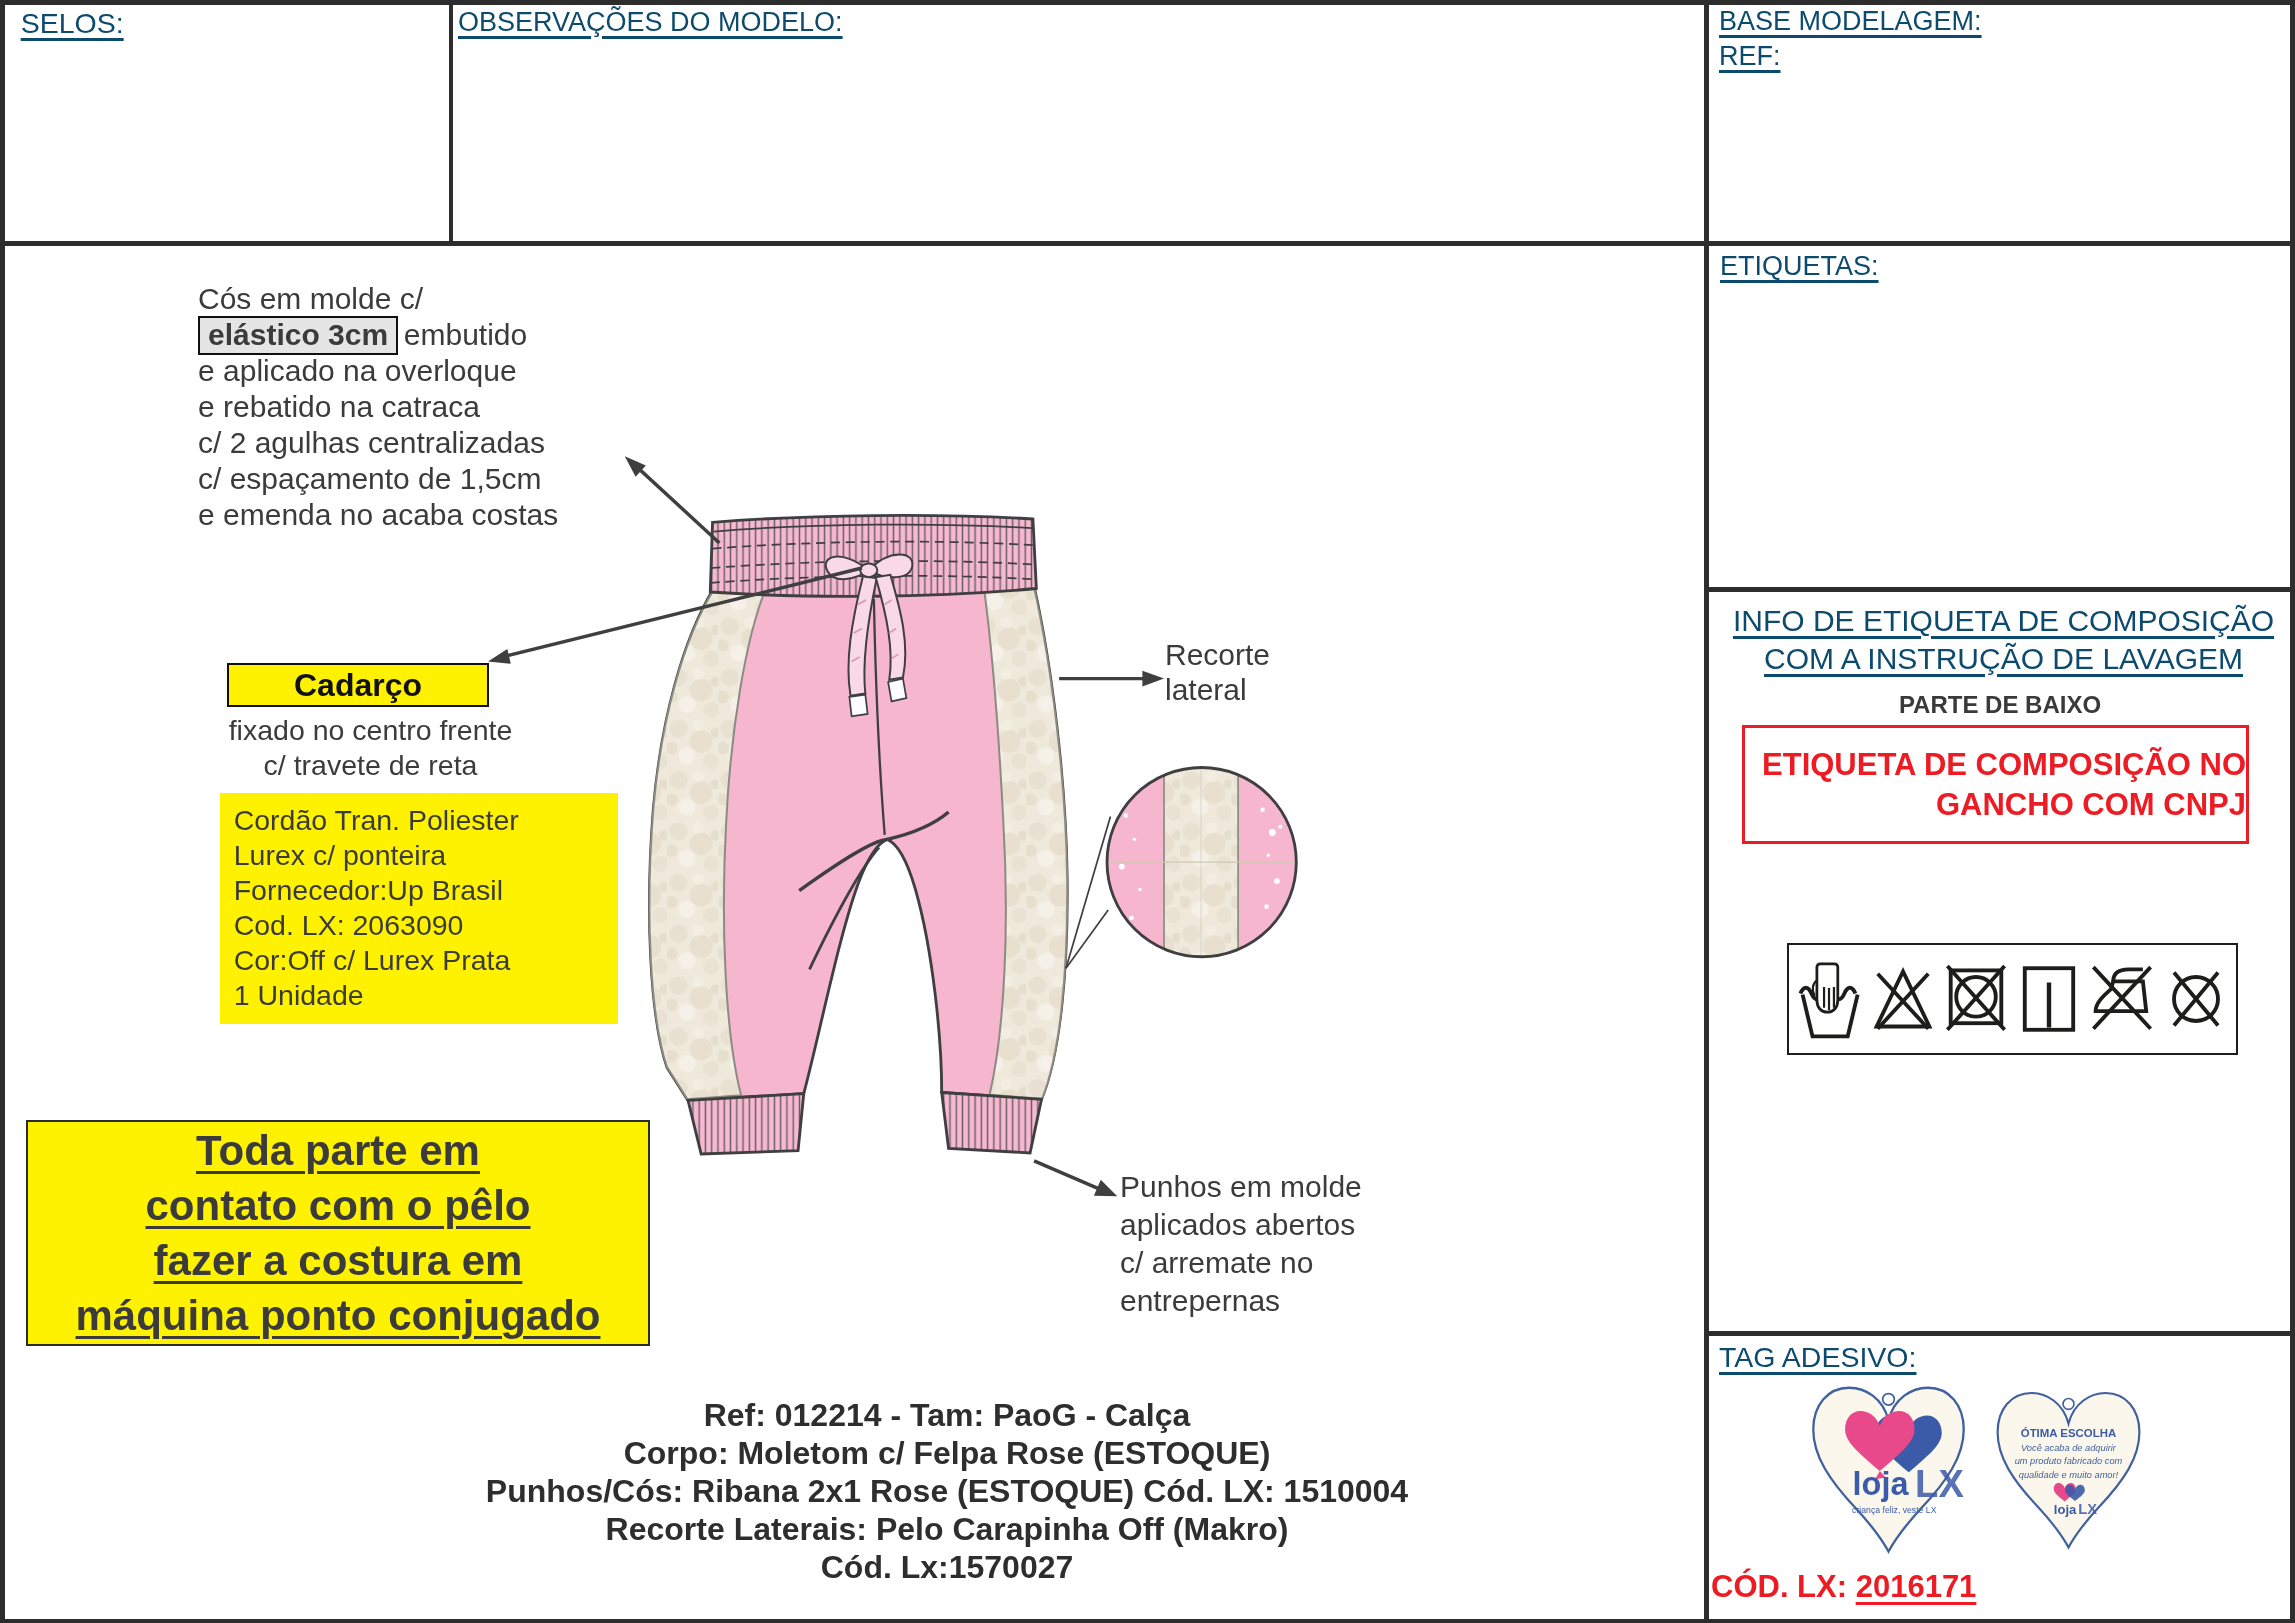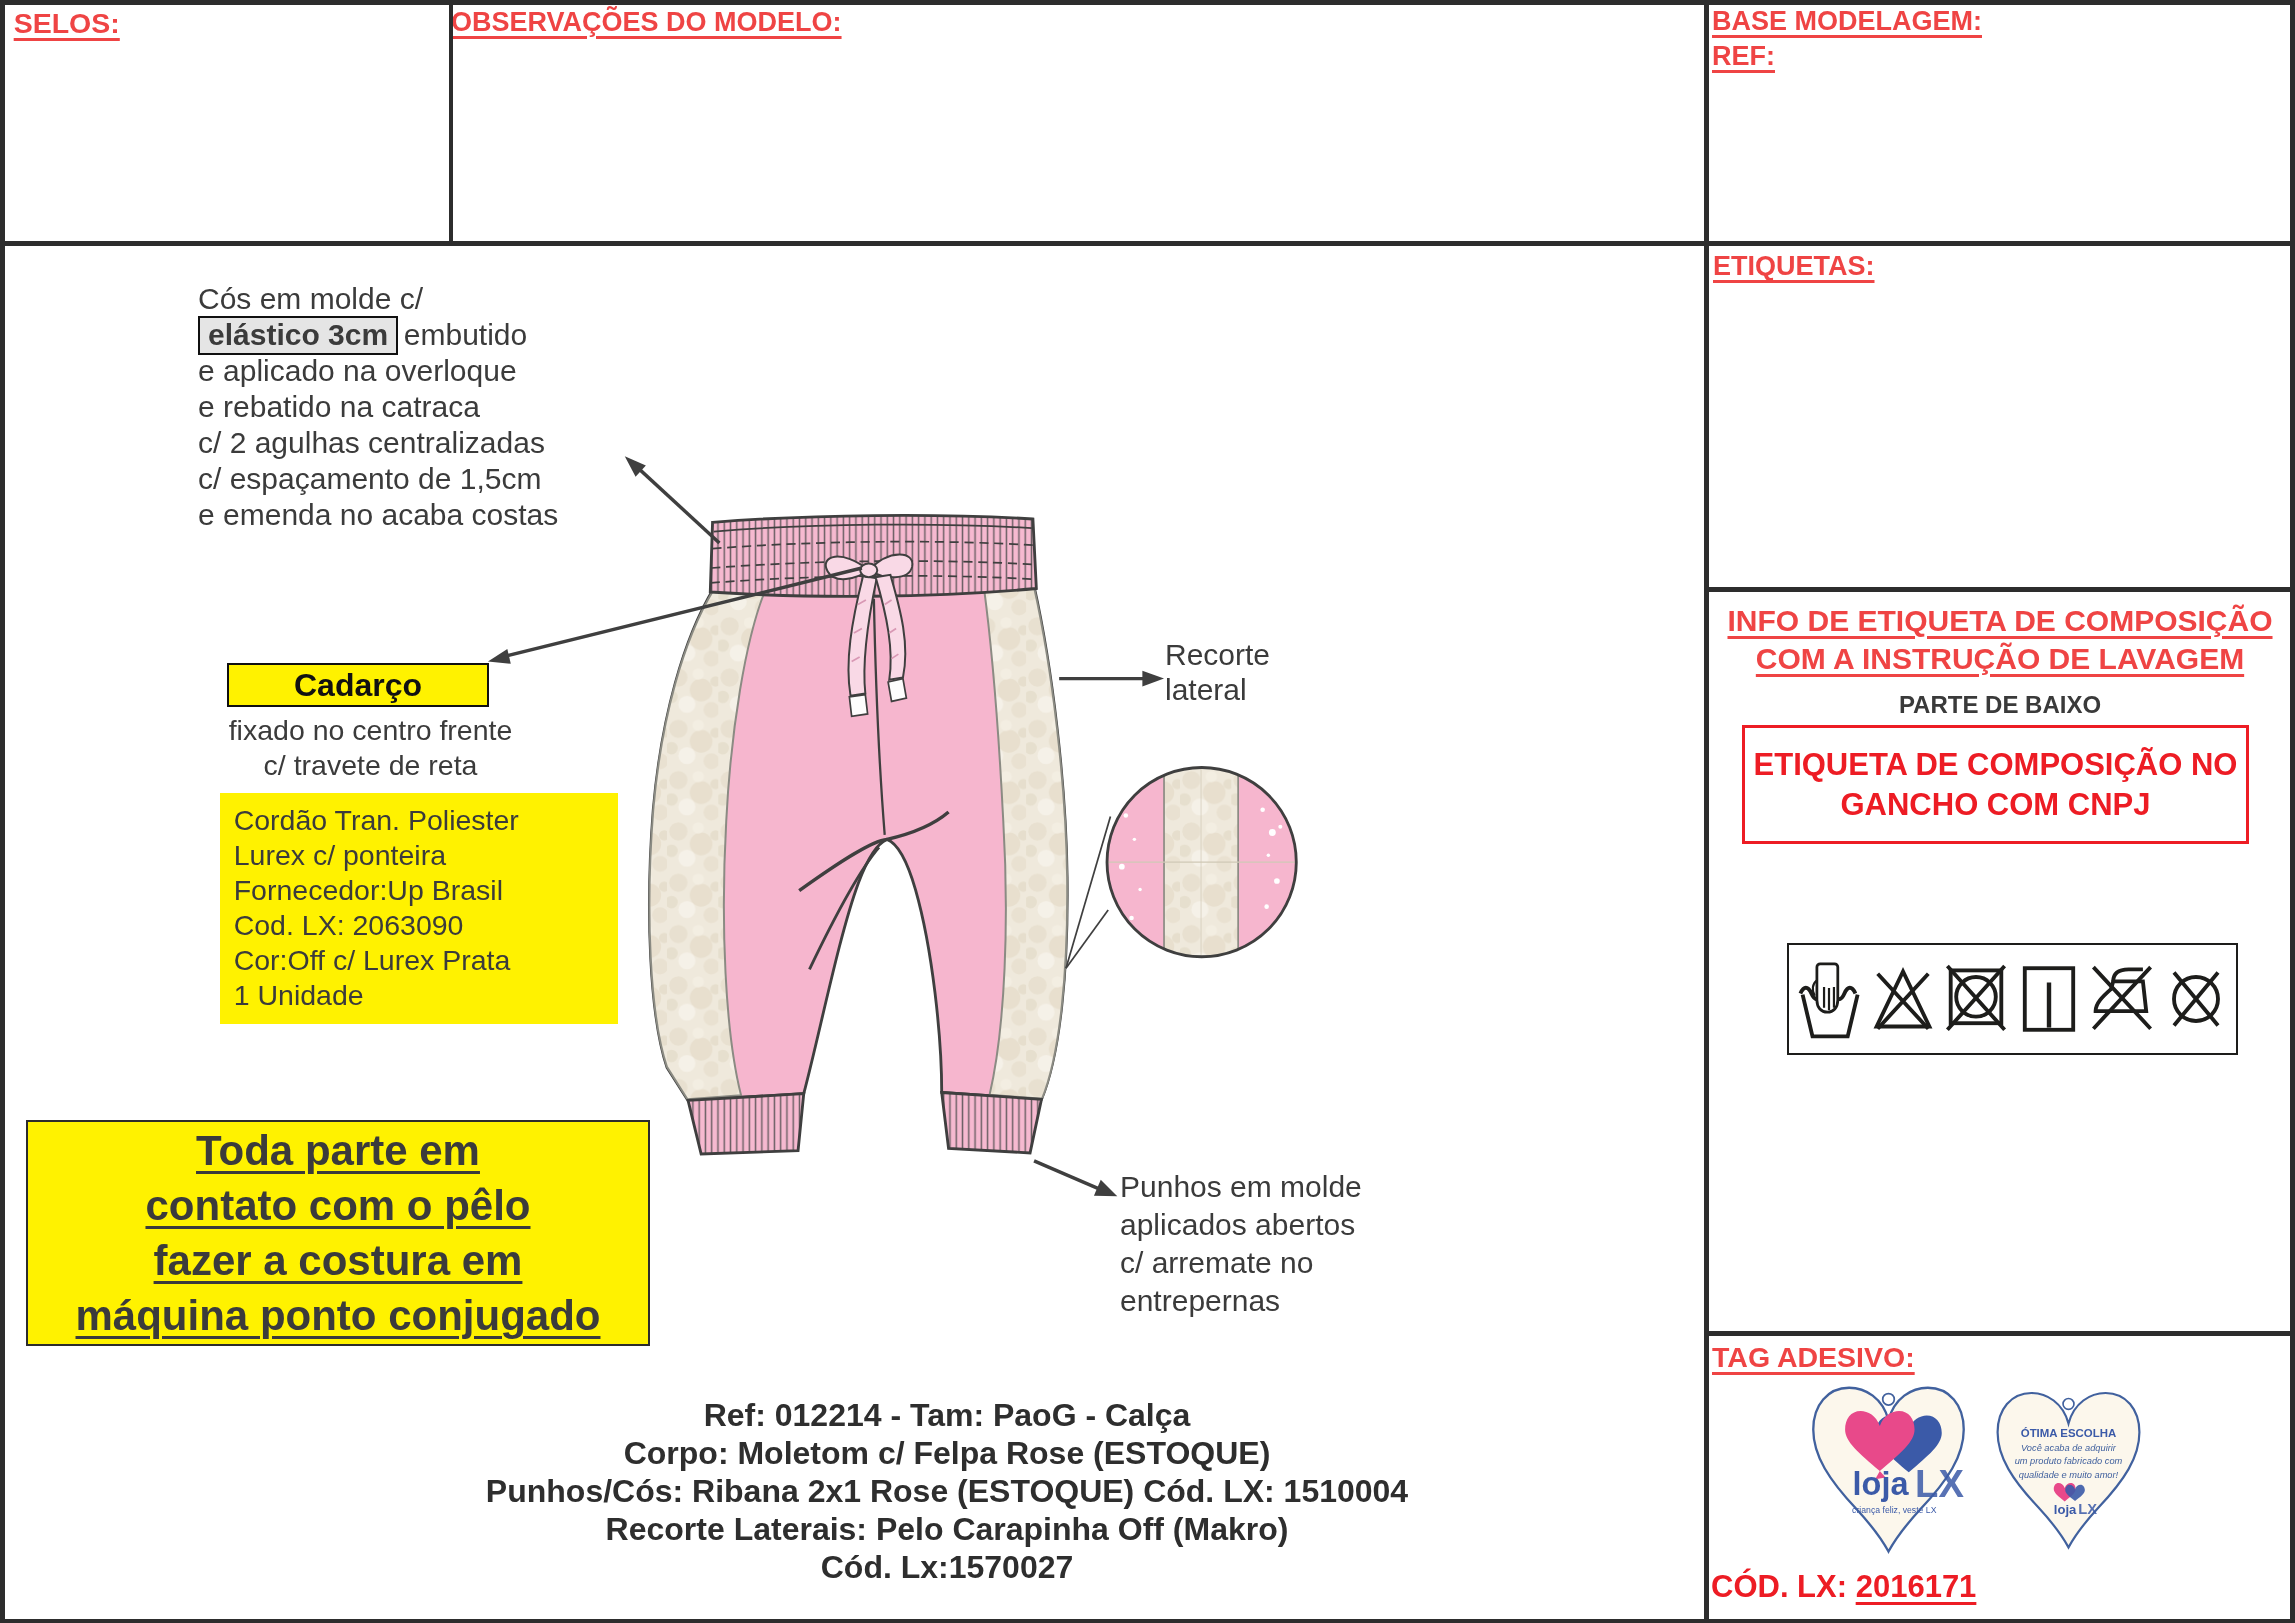--- a/index.html
+++ b/index.html
@@ -1,21 +1,21 @@
 <!DOCTYPE html>
 <html style="font-size:9px"><head>
 <meta charset="utf-8">
 <style>
   html,body{margin:0;padding:0;background:#ffffff;}
   .page{position:relative;width:2295px;height:1624px;background:#fff;
         font-family:"Liberation Sans", sans-serif;overflow:hidden;}
   .abs{position:absolute;}
   .gridline{position:absolute;background:#2d2d2d;z-index:4;}
-  .rhead{color:#ef4444;font-weight:bold;text-decoration:underline;
-         text-decoration-thickness:2.9px;text-underline-offset:4.6px;}
+  .rhead{color:#0c4a6e;font-weight:normal;text-decoration:underline;
+         text-decoration-thickness:2.9px;text-underline-offset:4.6px;margin-left:7px;}
   .note{color:#3b3b3b;z-index:10;}
   .hl{display:inline-block;background:#e5e5e5;border:2.3px solid #101010;
       padding:0 8px;font-weight:bold;line-height:1.15;margin:-2.3px 5.7px -2.3px 0;}
   .yellowbox{background:#fff200;color:#3b3b3b;z-index:10;}
   .cadarco{border:2.3px solid #101010;display:flex;align-items:center;justify-content:center;
            font-weight:bold;}
   .warnbox{border:2.9px solid #2c2c2c;display:flex;flex-direction:column;align-items:center;
            justify-content:center;text-align:center;font-weight:bold;}
   .warnbox span{text-decoration:underline;text-decoration-thickness:2.9px;text-underline-offset:5.7px;}
   .center{text-align:center;}
@@ -203,21 +203,21 @@
 
   <div class="abs rhead" style="left:1713px;top:251px;font-size:27px;">ETIQUETAS:</div>
 
   <div class="abs center" style="left:1709px;top:691px;width:582px;font-size:24px;font-weight:bold;color:#3a3a3a;z-index:10;">PARTE DE BAIXO</div>
 
   <div class="abs center" style="left:1709px;top:602px;width:582px;font-size:30px;line-height:38px;">
     <span class="rhead">INFO DE ETIQUETA DE COMPOSIÇÃO</span><br>
     <span class="rhead">COM A INSTRUÇÃO DE LAVAGEM</span>
   </div>
 
-  <div class="abs compbox" style="left:1742px;top:725px;width:501px;height:113px;font-size:31px;line-height:40px;">
+  <div class="abs compbox" style="left:1742px;top:725px;width:501px;height:113px;font-size:31px;line-height:40px;align-items:flex-end;">
     <span>ETIQUETA DE COMPOSIÇÃO NO</span>
     <span>GANCHO COM CNPJ</span>
   </div>
 
   <div class="abs carebox" style="left:1787px;top:943px;width:447px;height:108px;">
     <svg width="66" height="88" viewBox="0 0 120 160" fill="none" stroke="#1d1d1b" stroke-width="7">
       <path d="M8,70 C14,56 22,56 28,70 C34,84 42,84 48,70 C54,56 62,56 68,70 C74,84 82,84 88,70 C94,56 102,56 108,70"></path>
       <path d="M12,72 L30,148 L94,148 L112,72"></path>
       <path d="M44,16 h26 a6,6 0 0 1 6,6 v60 c0,14 -8,22 -19,22 c-11,0 -19,-8 -19,-22 v-60 a6,6 0 0 1 6,-6 z" fill="#fff" stroke-width="5"></path>
       <path d="M51,58 v38 M60,60 v40 M69,58 v38 M38,46 c-8,6 -10,18 -4,28" stroke-width="4"></path>

